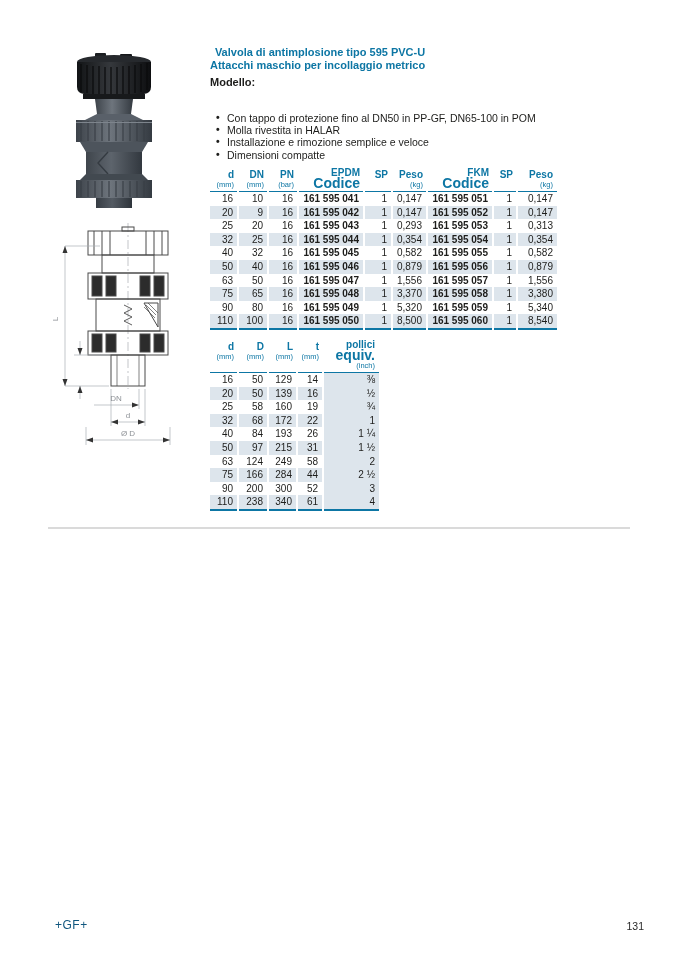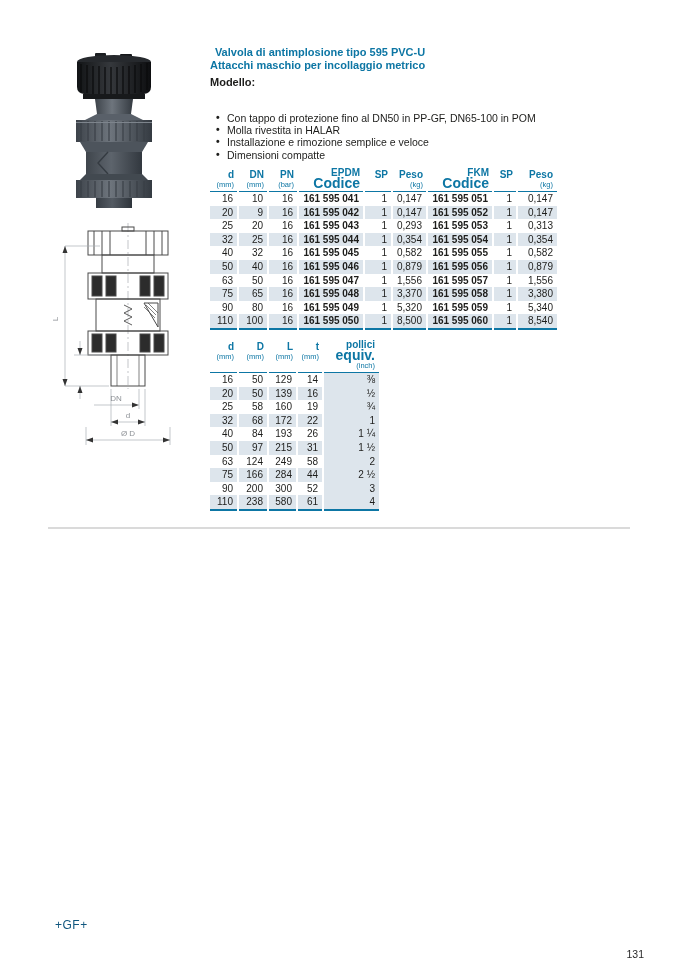--- a/index.html
+++ b/index.html
@@ -40,21 +40,21 @@
   .dtable td.b{font-weight:700;}
   .dtable{border-bottom:2px solid var(--blue);}
   #order-table-wrap{position:absolute;left:210px;top:167px;}
   #dim-table-wrap{position:absolute;left:210px;top:339px;}
   
   .photo{position:absolute;left:68px;top:52px;}
   .tech{position:absolute;left:36px;top:219px;}
   
   .divider{position:absolute;left:48px;top:527px;width:582px;height:2px;background:#dadada;}
   .brand{position:absolute;left:55px;top:918px;font-size:12px;font-weight:400;color:var(--brand);letter-spacing:0.5px;}
-  .pagenum{position:absolute;right:34px;top:920px;font-size:10.5px;color:#2a2a2a;margin-top:28px;}
+  .pagenum{position:absolute;right:34px;top:920px;font-size:10.5px;color:#2a2a2a;}
   
   .dimlbl{fill:#8d9196;font-family:"Liberation Sans",sans-serif;font-size:8px;}
 </style>
 </head>
 <body>
 
 <div class="page">
 
   <svg class="photo" width="92" height="156" viewBox="0 0 92 156">
     <defs>
@@ -476,21 +476,21 @@
           <tr>
             <td>90</td>
             <td>200</td>
             <td>300</td>
             <td>52</td>
             <td class="as">3</td>
           </tr>
           <tr class="shaded">
             <td>110</td>
             <td>238</td>
-            <td>580</td>
+            <td>340</td>
             <td>61</td>
             <td class="as">4</td>
           </tr>
         </tbody>
     </table>
   </div>
 
   <div class="divider"></div>
 
   <div class="brand">+GF+</div>

